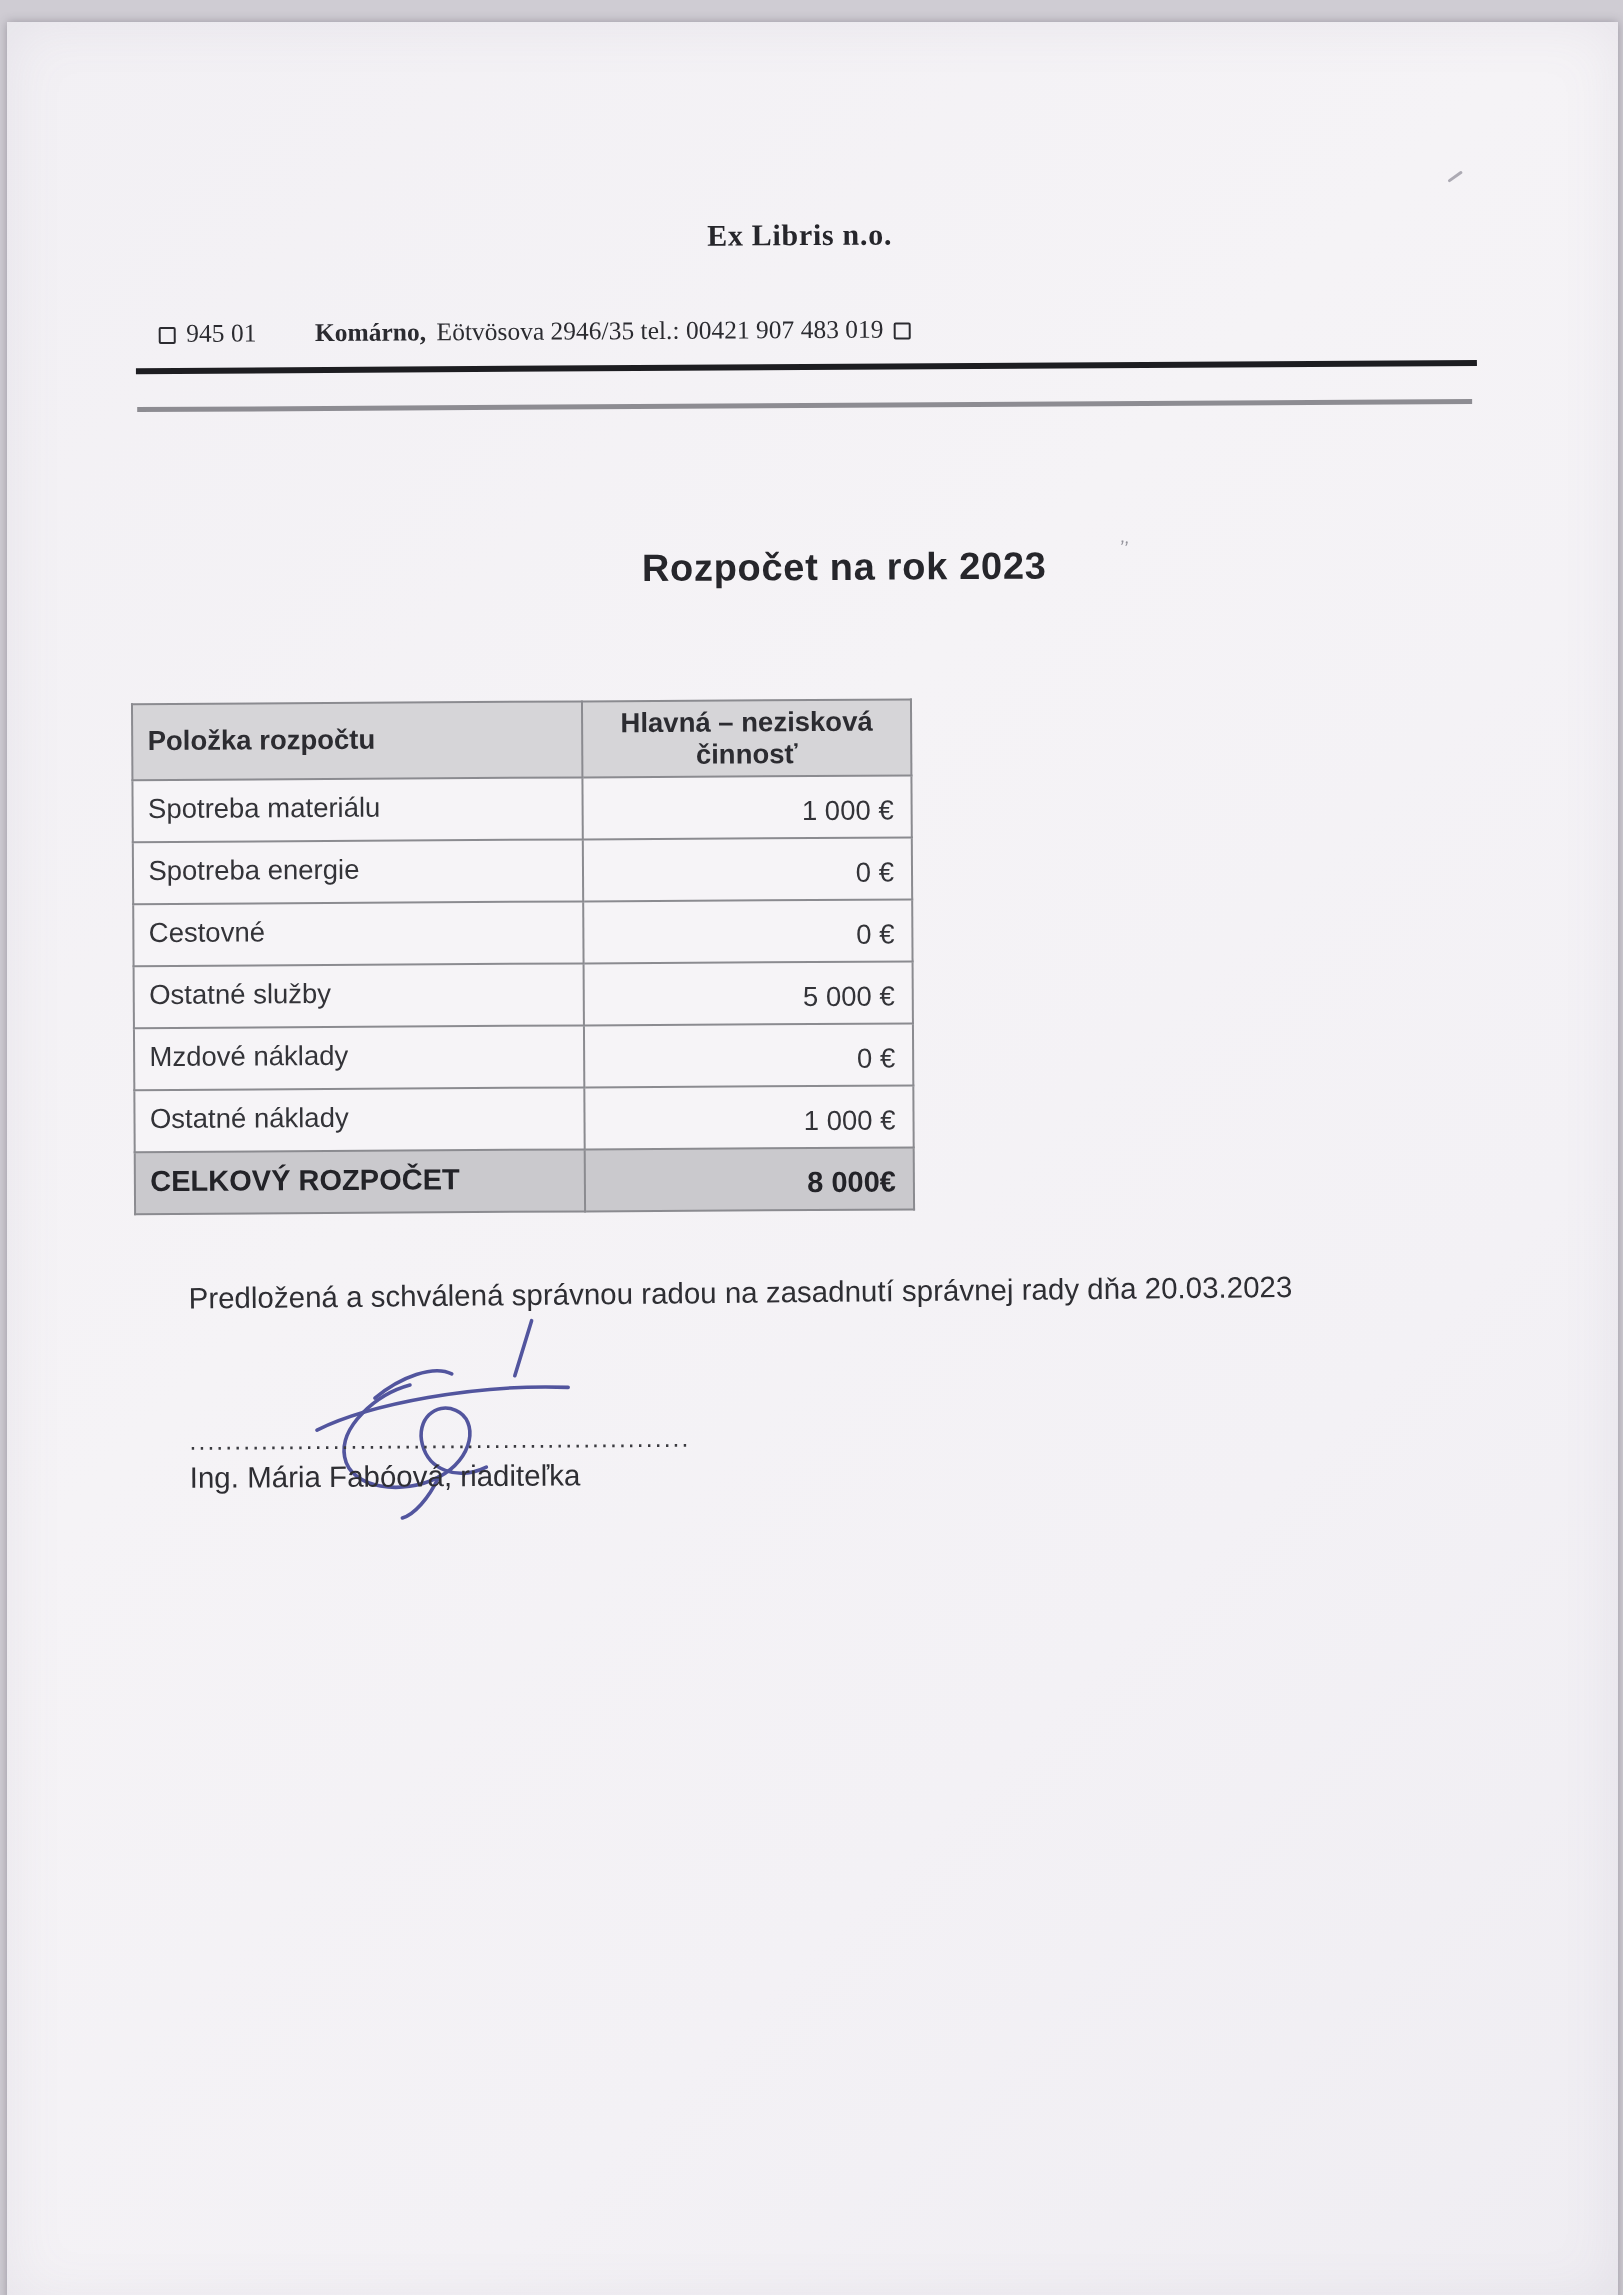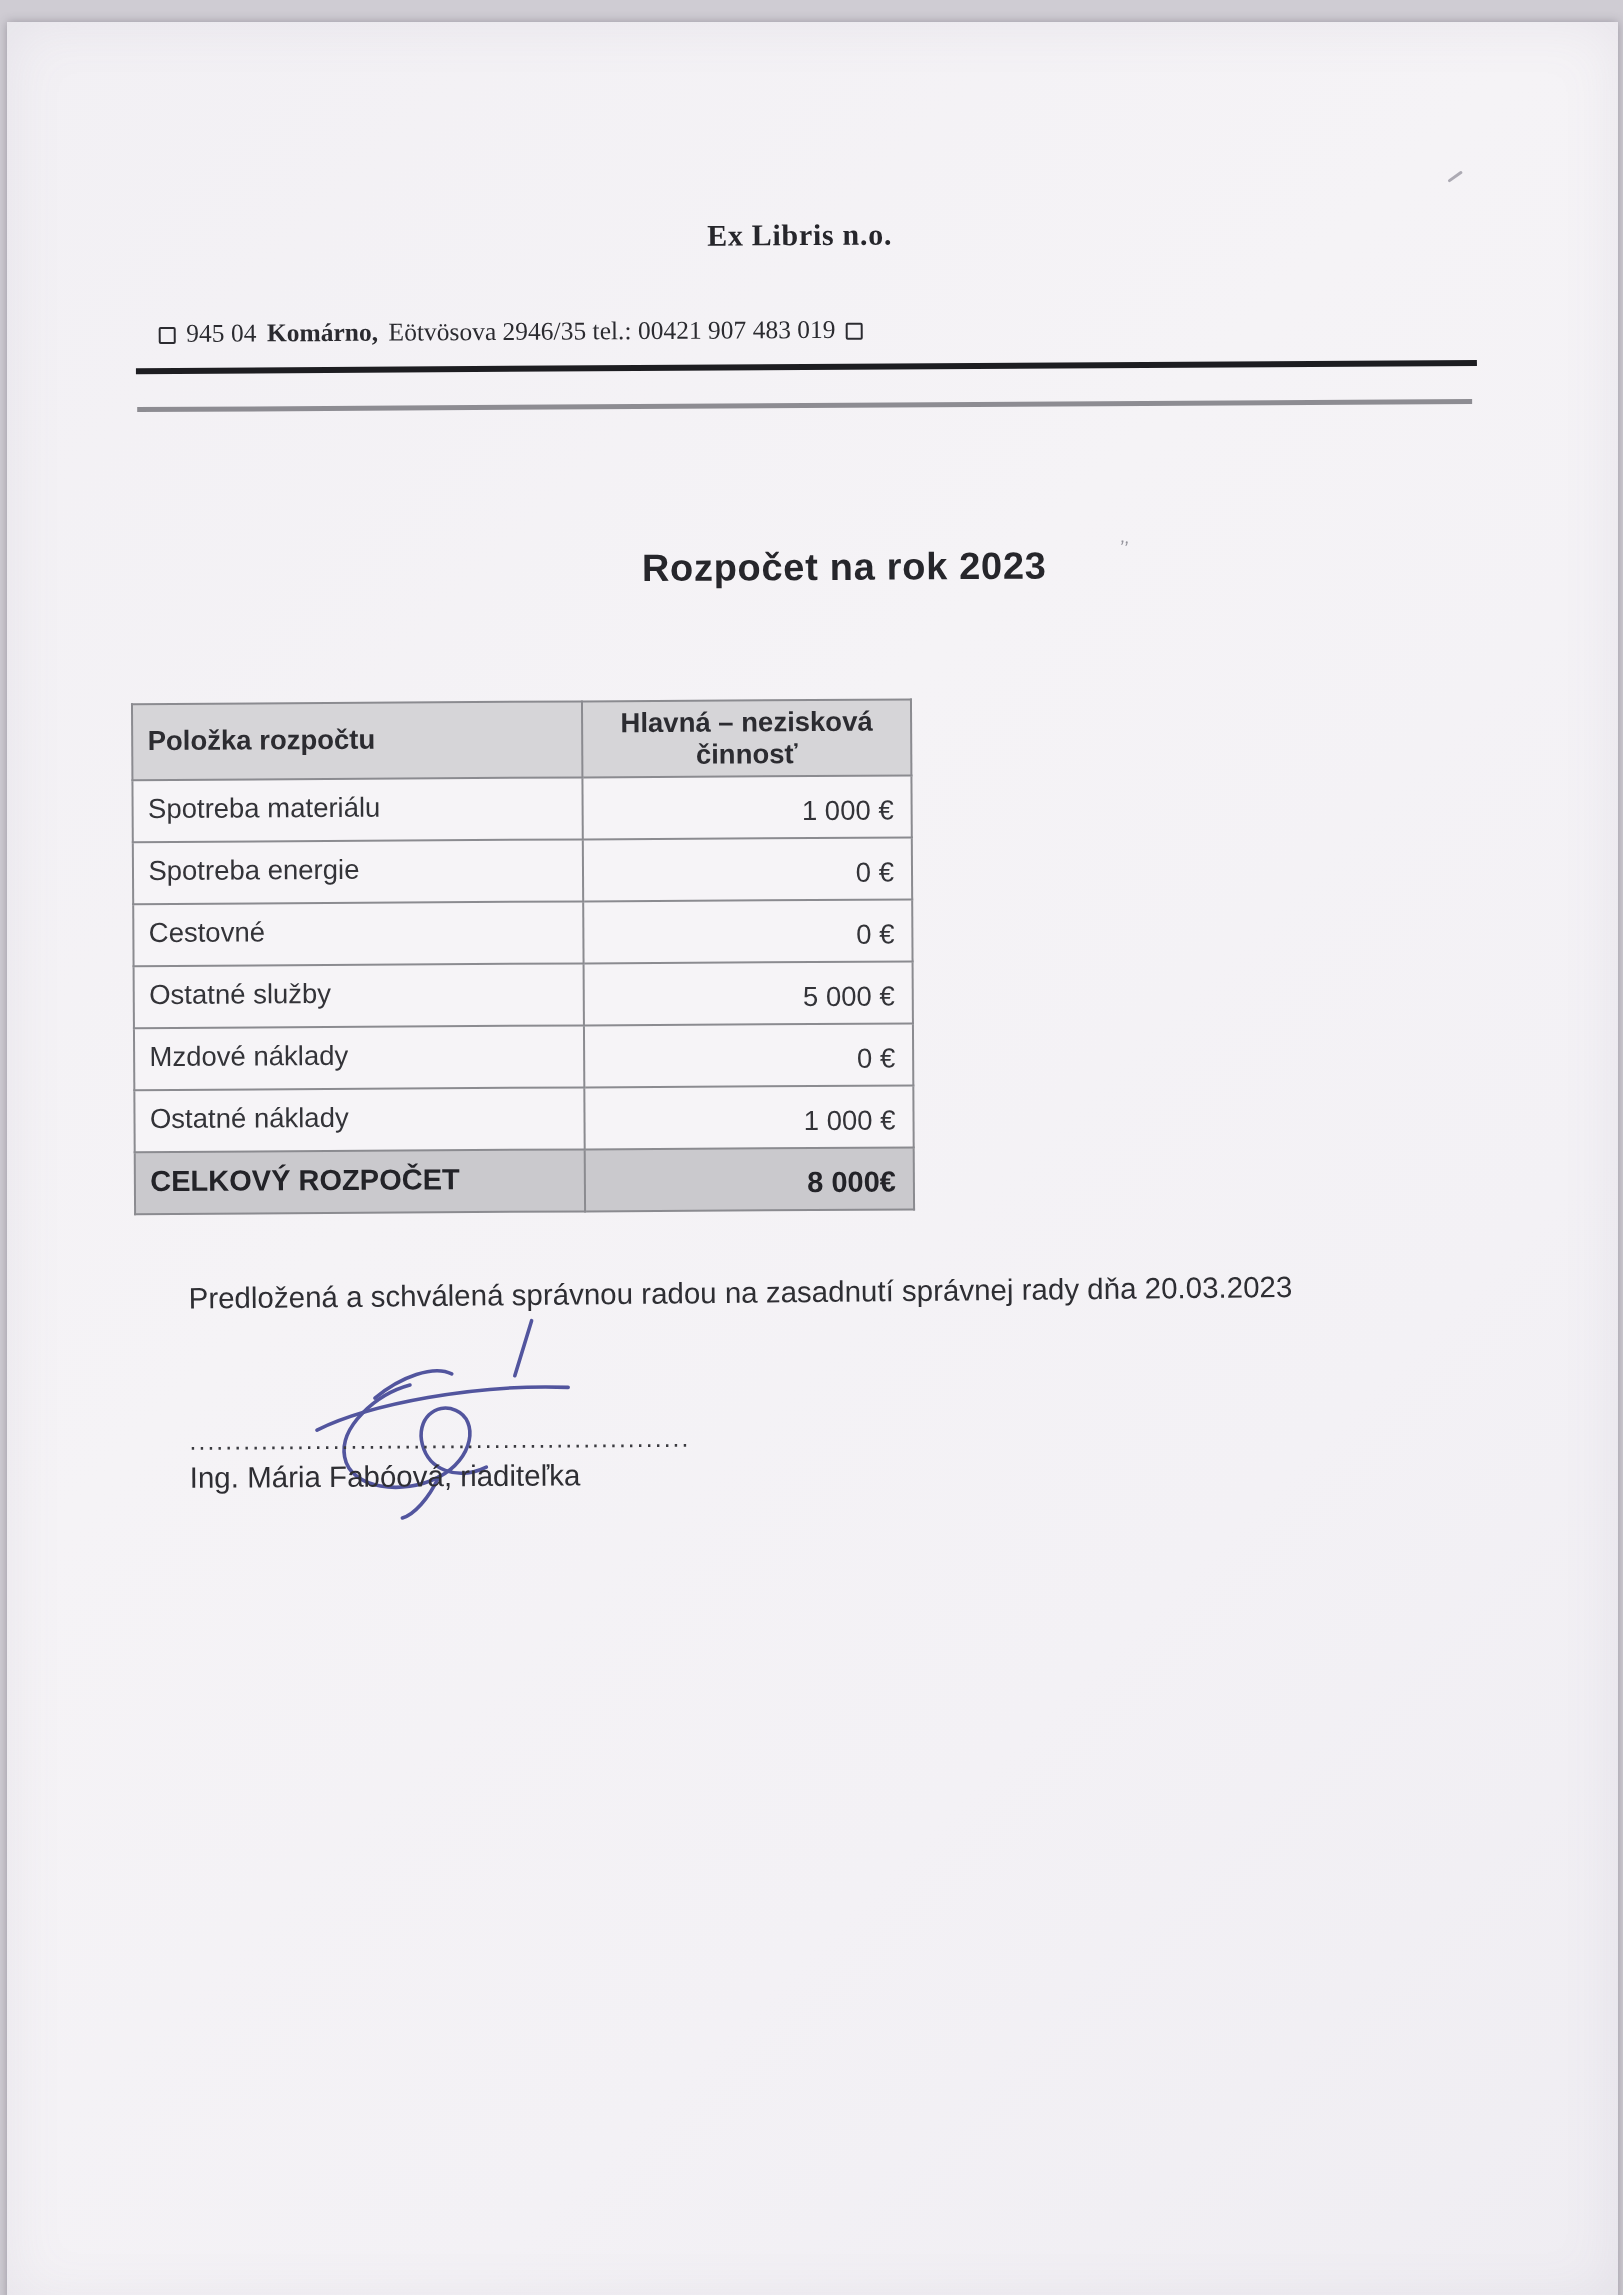--- a/index.html
+++ b/index.html
@@ -47,21 +47,21 @@
     gap: 10.5px;
     white-space: nowrap;
   }
   .sq-icon {
     display: inline-block;
     width: 17px; height: 17px;
     border: 2px solid #2b2b30;
     border-radius: 2px;
     margin-top: 2.6px;
   }
-  .addr-bold { font-weight: bold; }
+  .addr-bold { font-weight: bold; margin-left: 48px; }
 
   .rule-black {
     position: absolute;
     top: 342px; left: 131px;
     width: 1341px; height: 5.9px;
     background: #1d1d21;
   }
   .rule-gray {
     position: absolute;
     top: 381px; left: 132px;
@@ -159,21 +159,21 @@
 </head>
 <body>
 
 <div class="page">
   <div class="tilt">
 
     <div class="org-name">Ex Libris n.o.</div>
 
     <div class="address-row">
       <span class="sq-icon"></span>
-      <span>945 04</span>
+      <span>945 01</span>
       <span class="addr-bold">Komárno,</span>
       <span>Eötvösova 2946/35  tel.: 00421 907 483 019</span>
       <span class="sq-icon"></span>
     </div>
 
     <div class="rule-black"></div>
     <div class="rule-gray"></div>
 
     <div class="doc-title">Rozpočet na rok 2023</div>
     <div class="artifact-1">ʼʼ</div>

